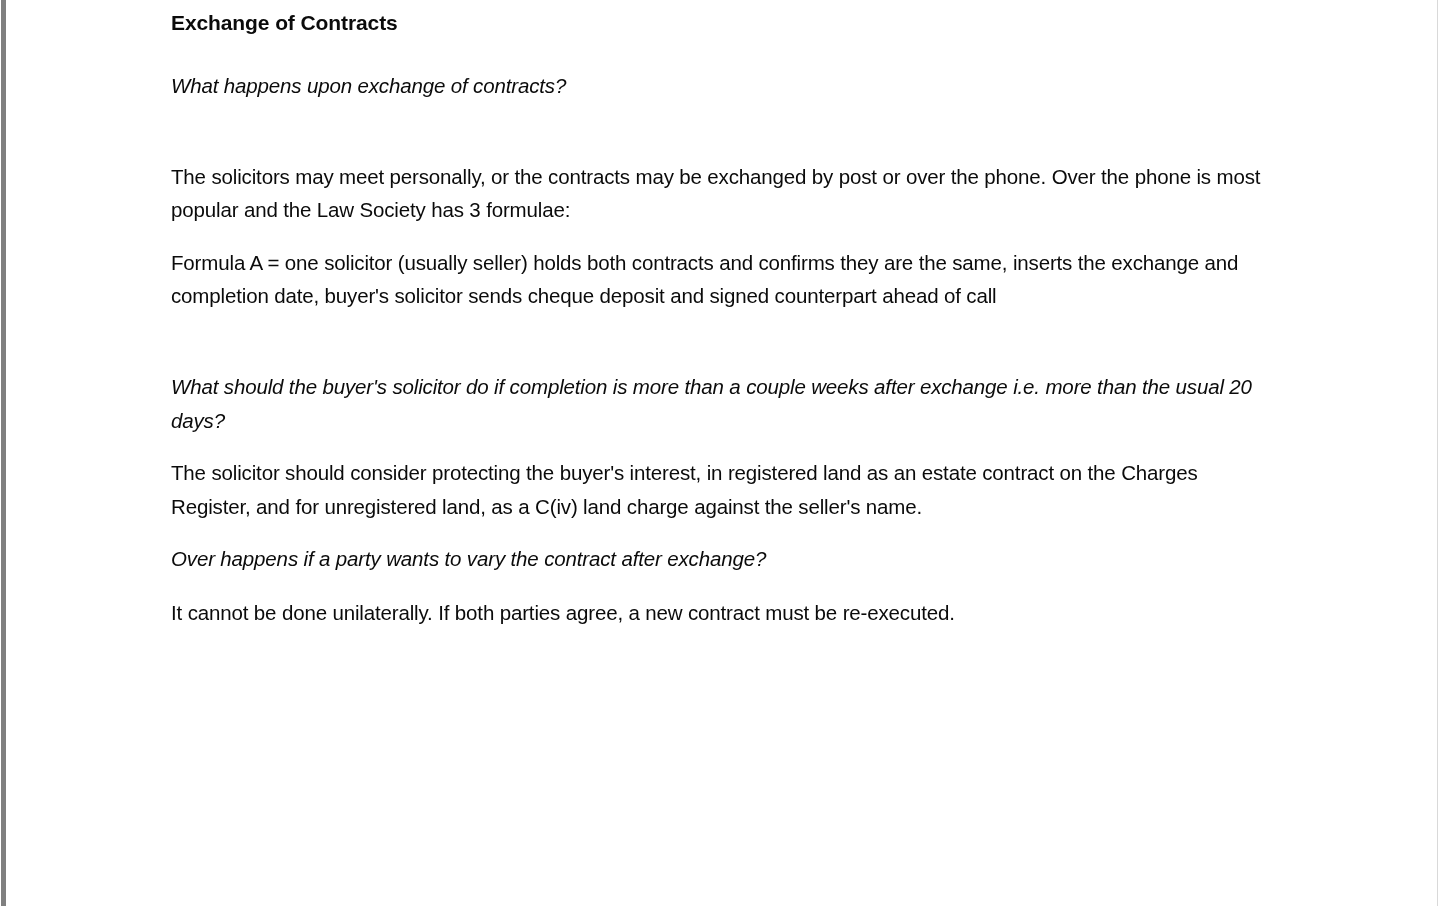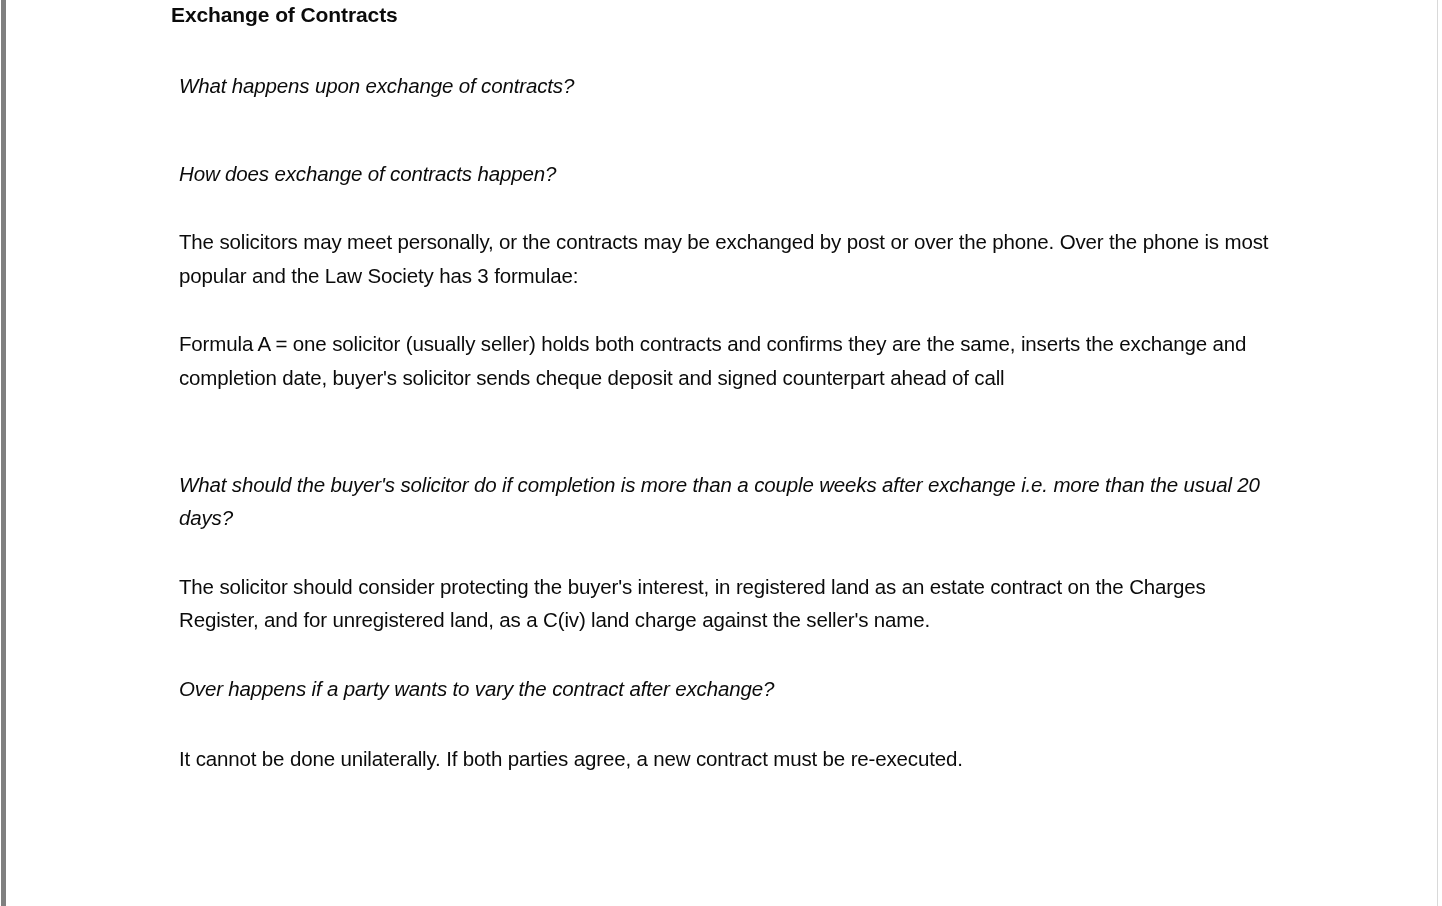--- a/index.html
+++ b/index.html
@@ -31,41 +31,41 @@
     right: 4px;
     top: 0;
     width: 1px;
     height: 906px;
     background: #d9d9d9;
   }
 
   #doc {
     position: absolute;
     left: 171px;
-    top: 8px;
+    top: 16px;
     width: 1110px;
   }
 
   .heading {
     font-size: 21px;
     font-weight: 700;
     line-height: 27px;
     letter-spacing: -0.1px;
     margin: 0 0 0 0;
     
     padding-top: 0;
     position: relative;
     top: -7px;
   }
 
   .para {
     font-size: 20.5px;
     line-height: 33.6px;
     letter-spacing: -0.15px;
-    margin: 8px;
+    margin: 0;
   }
 
   .q {
     font-style: italic;
     font-weight: 400;
   }
 
   .sp-26 { height: 26px; }
   .sp-19 { height: 19px; }
   .sp-20 { height: 20px; }
@@ -79,21 +79,20 @@
 <div id="doc">
 
   <div class="heading">Exchange of Contracts</div>
 
   <div class="sp-26"></div>
   <p class="para q">What happens upon exchange of contracts?</p>
 
   <div class="sp-19"></div>
 
   <div class="sp-19"></div>
-  <p class="para q">How does exchange of contracts happen?</p>
 
   <div class="sp-19"></div>
   <p class="para">The solicitors may meet personally, or the contracts may be exchanged by post or over the phone. Over the phone is most popular and the Law Society has 3 formulae:</p>
 
   <div class="sp-19"></div>
   <p class="para">Formula A = one solicitor (usually seller) holds both contracts and confirms they are the same, inserts the exchange and completion date, buyer's solicitor sends cheque deposit and signed counterpart ahead of call</p>
 
   <div class="sp-19"></div>
 
   <div class="sp-19"></div>

